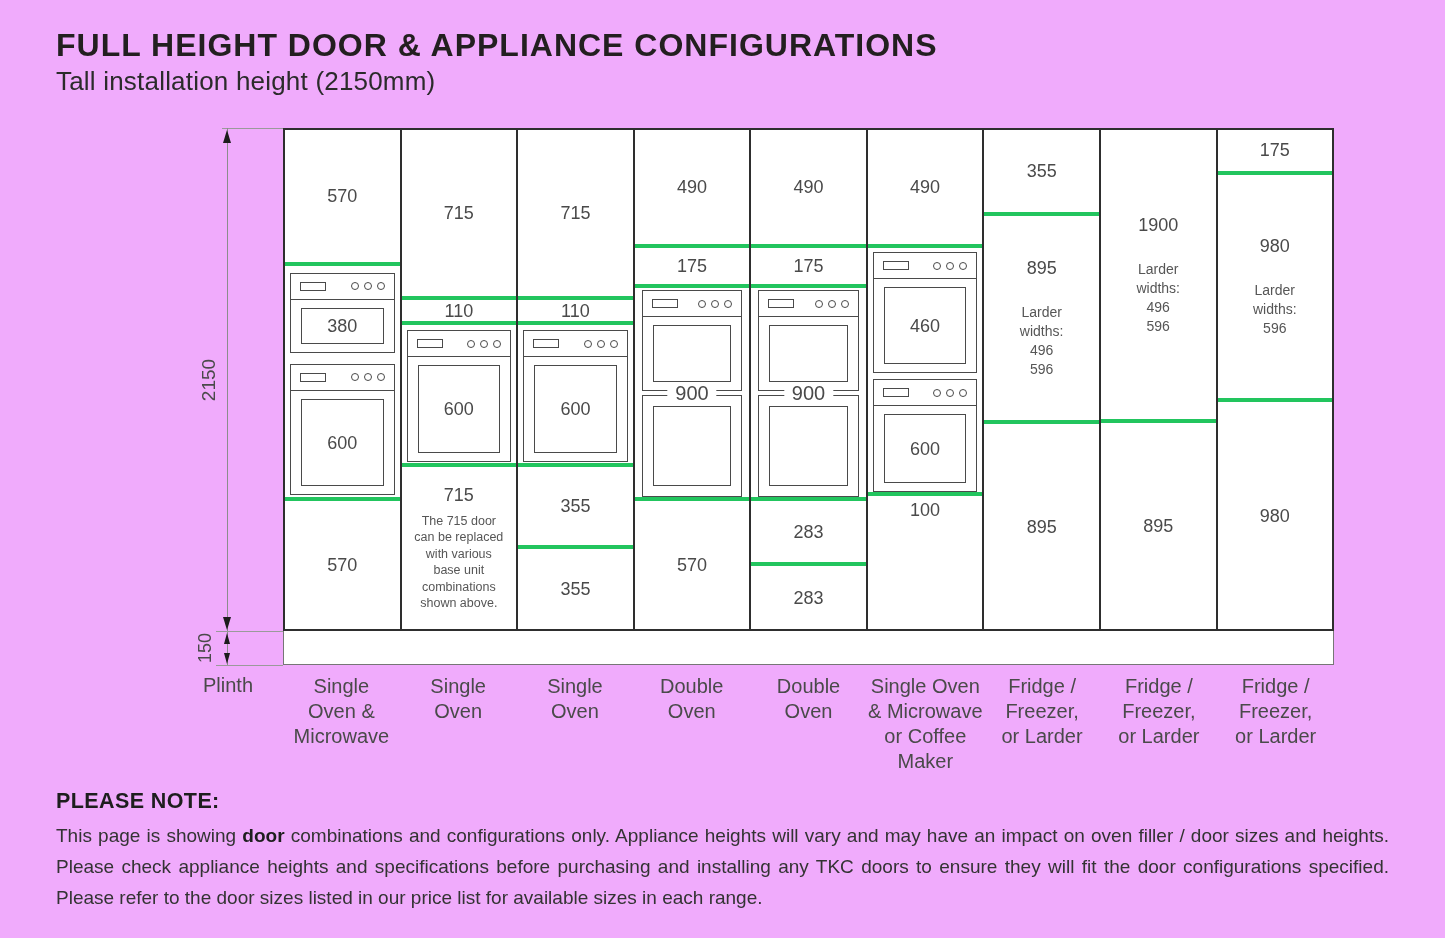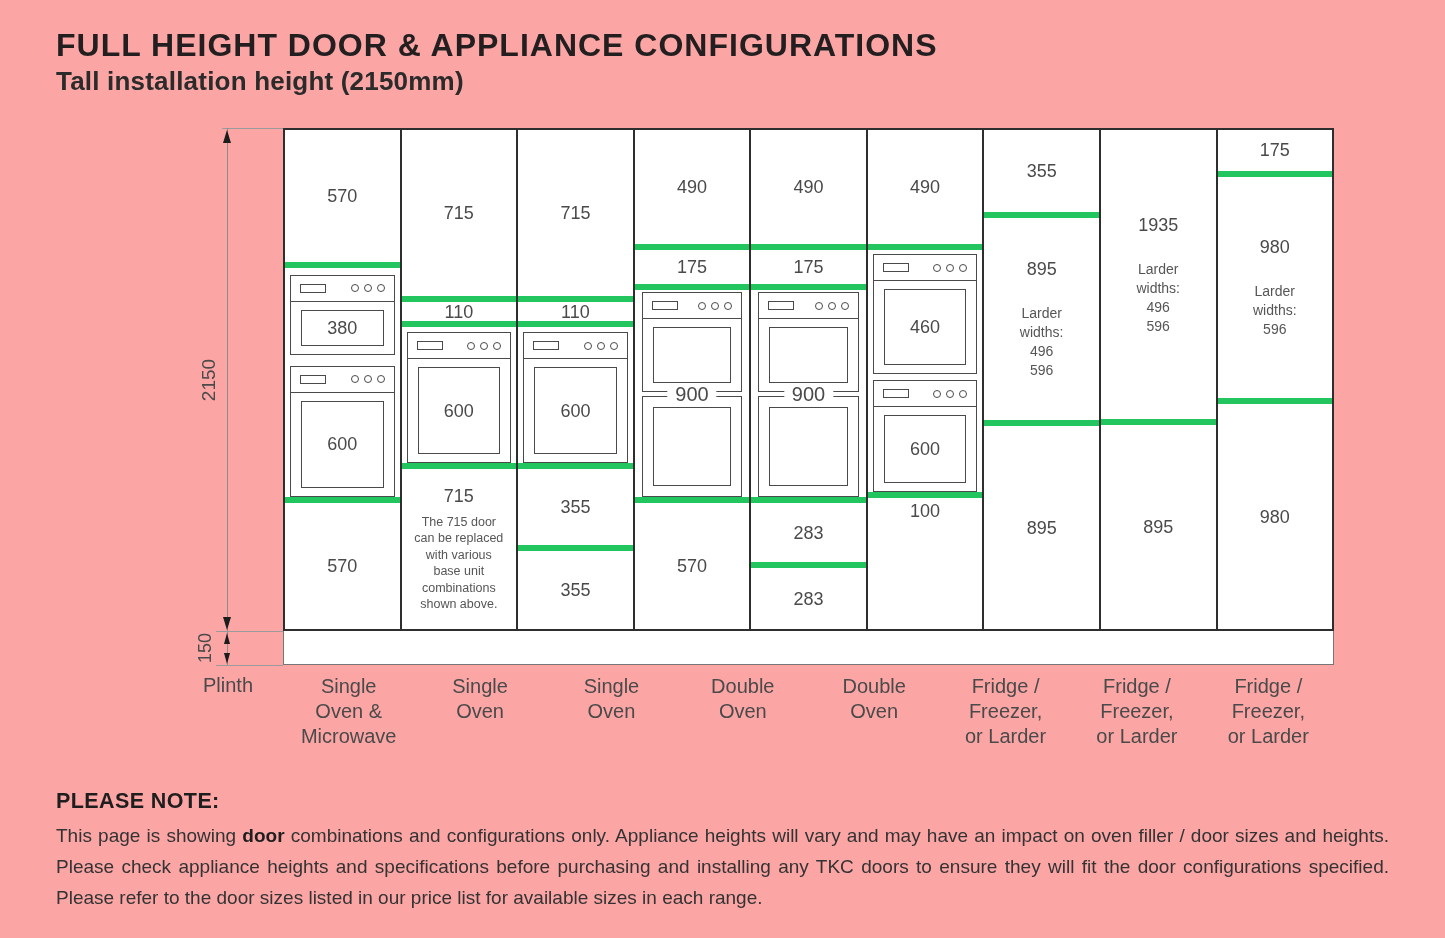--- a/index.html
+++ b/index.html
@@ -1,30 +1,30 @@
 <!DOCTYPE html>
 <html><head>
 <meta charset="utf-8">
 <style>
   html,body{margin:0;padding:0;background:#fff;}
-  .page{position:relative;width:1445px;height:938px;background:#fca5a5;overflow:hidden;
+  .page{position:relative;width:1445px;height:938px;background:#f0abfc;overflow:hidden;
         font-family:"Liberation Sans","DejaVu Sans",sans-serif;}
 
   .title{position:absolute;left:56px;top:27px;font-size:32px;font-weight:700;
          letter-spacing:1px;color:#231f20;white-space:nowrap;}
-  .subtitle{position:absolute;left:56px;top:66px;font-size:26px;font-weight:700;
+  .subtitle{position:absolute;left:56px;top:66px;font-size:26px;font-weight:400;
             letter-spacing:.2px;color:#2b2b2b;white-space:nowrap;}
 
   
   .cols{position:absolute;left:283px;top:128px;width:1051px;height:503px;
         border:2px solid #2e2e2e;box-sizing:border-box;display:flex;background:#fff;}
   .col{flex:1 1 0;min-width:0;display:flex;flex-direction:column;
        border-left:2px solid #2e2e2e;}
   .col.first{border-left:none;}
-  .sec{box-sizing:border-box;border-top:6px solid #22c55e;position:relative;
+  .sec{box-sizing:border-box;border-top:4px solid #22c55e;position:relative;
        display:flex;flex-direction:column;min-height:0;overflow:visible;}
   .sec.nb{border-top:none;}
   .sec.center{justify-content:center;align-items:center;}
   .num{font-size:18px;line-height:22px;color:#4a4a4a;}
   .door-wrap{display:flex;flex-direction:column;align-items:center;}
   .sub{margin-top:24px;font-size:14px;line-height:19px;color:#565656;text-align:center;}
   .doornote{margin-top:7px;font-size:12.5px;line-height:16.5px;color:#565656;text-align:center;}
 
   .app-box{margin-left:5px;margin-right:5px;border:1.5px solid #4a4a4a;background:#fff;
            box-sizing:border-box;display:flex;flex-direction:column;}
@@ -346,21 +346,21 @@
         </div>
         <div class="sec door center" style="flex: 1 0 207.7px;">
           <div class="door-wrap">
             <div class="num">895</div>
           </div>
         </div>
       </div>
       <div class="col">
         <div class="sec door nb center" style="flex: 0 0 289px;">
           <div class="door-wrap">
-            <div class="num">1935</div>
+            <div class="num">1900</div>
             <div class="sub">
               <div>Larder</div>
               <div>widths:</div>
               <div>496</div>
               <div>596</div>
             </div>
           </div>
         </div>
         <div class="sec door center" style="flex: 1 0 207.7px;">
           <div class="door-wrap">
@@ -411,20 +411,26 @@
       </div>
       <div class="cap">
         <div>Double</div>
         <div>Oven</div>
       </div>
       <div class="cap">
         <div>Double</div>
         <div>Oven</div>
       </div>
       <div class="cap">
+        <div>Single Oven</div>
+        <div>&amp; Microwave</div>
+        <div>or Coffee</div>
+        <div>Maker</div>
+      </div>
+      <div class="cap">
         <div>Fridge /</div>
         <div>Freezer,</div>
         <div>or Larder</div>
       </div>
       <div class="cap">
         <div>Fridge /</div>
         <div>Freezer,</div>
         <div>or Larder</div>
       </div>
       <div class="cap">

